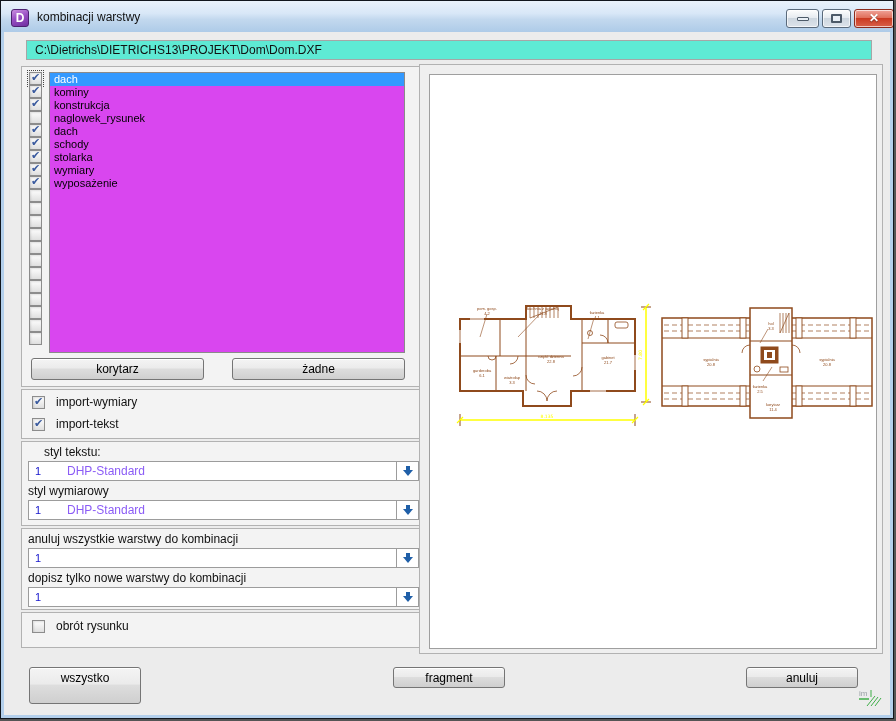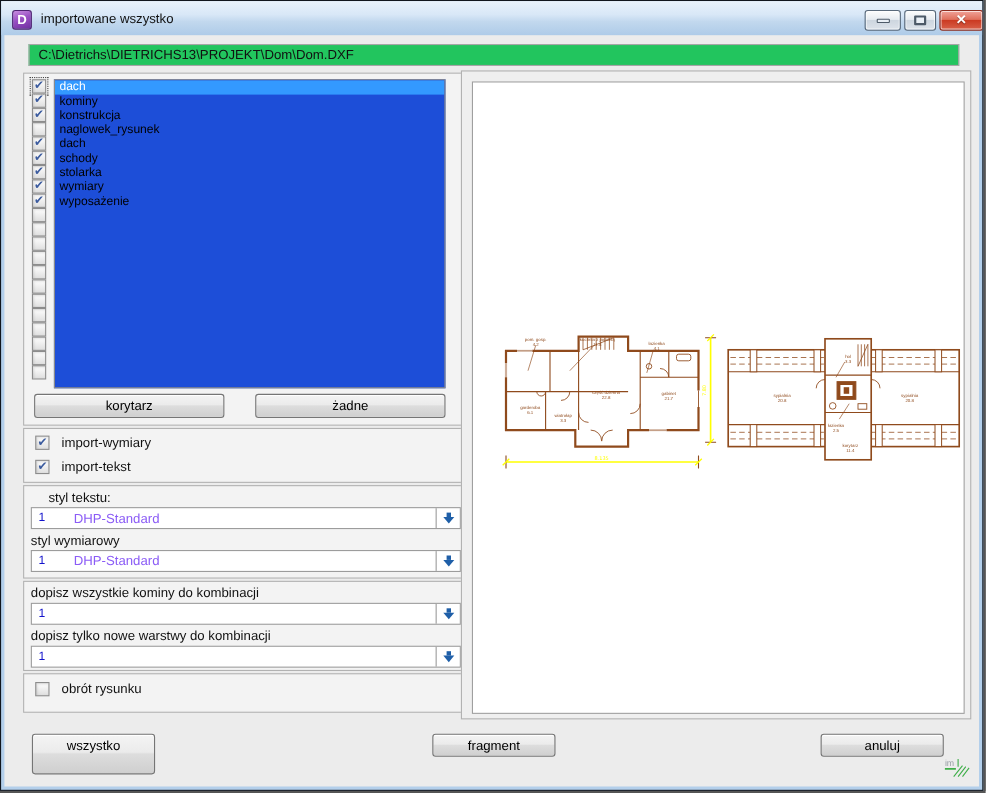--- a/index.html
+++ b/index.html
@@ -21,37 +21,37 @@
     background:linear-gradient(180deg,#f0a399 0%,#e0705c 45%,#cb3a22 50%,#d8614a 100%);}
   #btn-min .glyph{position:absolute;left:50%;top:50%;width:12px;height:4px;margin:-2px 0 0 -6px;
     background:#e9eff5;border:1px solid #4d5a68;border-radius:1px;}
   #btn-max .glyph{position:absolute;left:50%;top:50%;width:11px;height:9px;margin:-5px 0 0 -6px;
     border:2px solid #4d5a68;background:#e9eff5;border-radius:1px;}
   #btn-close .glyph{position:absolute;left:0;top:1px;width:100%;text-align:center;
     color:#fff;font-size:12px;font-weight:bold;text-shadow:0 1px 1px rgba(0,0,0,.4);}
   
   #client{position:absolute;left:3px;top:31px;right:3px;bottom:3px;background:#ececec;}
   
-  #path-field{position:absolute;left:25px;top:39px;width:846px;height:20px;background:#22c55e;
+  #path-field{position:absolute;left:25px;top:39px;width:846px;height:20px;background:#5eead4;
     border:1px solid #a6a6a6;font-size:12px;color:#111;line-height:18px;padding-left:8px;}
   
   .section{position:absolute;left:20px;width:405px;background:#f3f3f3;border:1px solid #b2b2b2;}
   #sec-layers{top:65px;height:321px;}
   #sec-import{top:388px;height:50px;}
   #sec-styles{top:440px;height:85px;}
   #sec-combos{top:527px;height:82px;}
   #sec-rotate{top:611px;height:36px;}
   
   #cb-column{position:absolute;left:28px;top:71px;width:14px;}
   .cb{position:relative;width:13px;height:13px;border:1px solid #8c8c8c;margin-bottom:0;
     background:linear-gradient(180deg,#fefefe,#dfdfdf);box-shadow:inset 1px 1px 2px rgba(0,0,0,.12);}
   #cb-column .cb{margin-bottom:0;}
   .cb.checked::after{content:"✔";position:absolute;left:1px;top:-2px;font-size:11px;color:#3a5a9e;}
   .cb.focus{outline:1px dotted #444;outline-offset:1px;}
-  #layer-list{position:absolute;left:48px;top:71px;width:356px;height:281px;background:#1d4ed8;
+  #layer-list{position:absolute;left:48px;top:71px;width:356px;height:281px;background:#d946ef;
     border:1px solid #8a8a8a;overflow:hidden;}
   .lrow{height:13px;line-height:13px;font-size:11px;color:#000;padding-left:4px;white-space:nowrap;}
   .lrow.selected{background:#3399ff;color:#fff;}
   
   .btn7{position:absolute;height:22px;border:1px solid #757575;border-radius:3px;
     background:linear-gradient(180deg,#f4f4f4 0%,#ebebeb 45%,#dddddd 50%,#cfcfcf 100%);
     font-size:12px;color:#000;text-align:center;line-height:20px;box-shadow:inset 0 1px 0 #fff;cursor:default;}
   #btn-all-layers{left:30px;top:357px;width:173px;}
   #btn-none-layers{left:231px;top:357px;width:173px;}
   #btn-wszystko{left:28px;top:666px;width:112px;height:37px;}
@@ -84,21 +84,21 @@
   
   #grip{position:absolute;left:856px;top:687px;width:26px;height:20px;}
 </style>
 </head>
 <body>
 
 <div id="window">
 
   <div id="titlebar">
     <div id="app-icon">D</div>
-    <div id="title-text">importowane wszystko</div>
+    <div id="title-text">kombinacji warstwy</div>
     <div class="capbtn" id="btn-min">
         <div class="glyph"></div>
       </div>
     <div class="capbtn" id="btn-max">
         <div class="glyph"></div>
       </div>
     <div class="capbtn" id="btn-close">
         <div class="glyph">✕</div>
       </div>
   </div>
@@ -169,21 +169,21 @@
   <div class="dd" id="dd-dimstyle">
     <span class="num">1</span>
     <span class="val">DHP-Standard</span>
     <span class="ddbtn">
         <span class="stem"></span>
         <span class="tri"></span>
       </span>
   </div>
 
   <div class="section" id="sec-combos"></div>
-  <div class="flabel" id="lbl-comball">dopisz wszystkie kominy do kombinacji</div>
+  <div class="flabel" id="lbl-comball">anuluj wszystkie warstwy do kombinacji</div>
   <div class="dd" id="dd-comball">
     <span class="num">1</span>
     <span class="ddbtn">
         <span class="stem"></span>
         <span class="tri"></span>
       </span>
   </div>
   <div class="flabel" id="lbl-combnew">dopisz tylko nowe warstwy do kombinacji</div>
   <div class="dd" id="dd-combnew">
     <span class="num">1</span>

